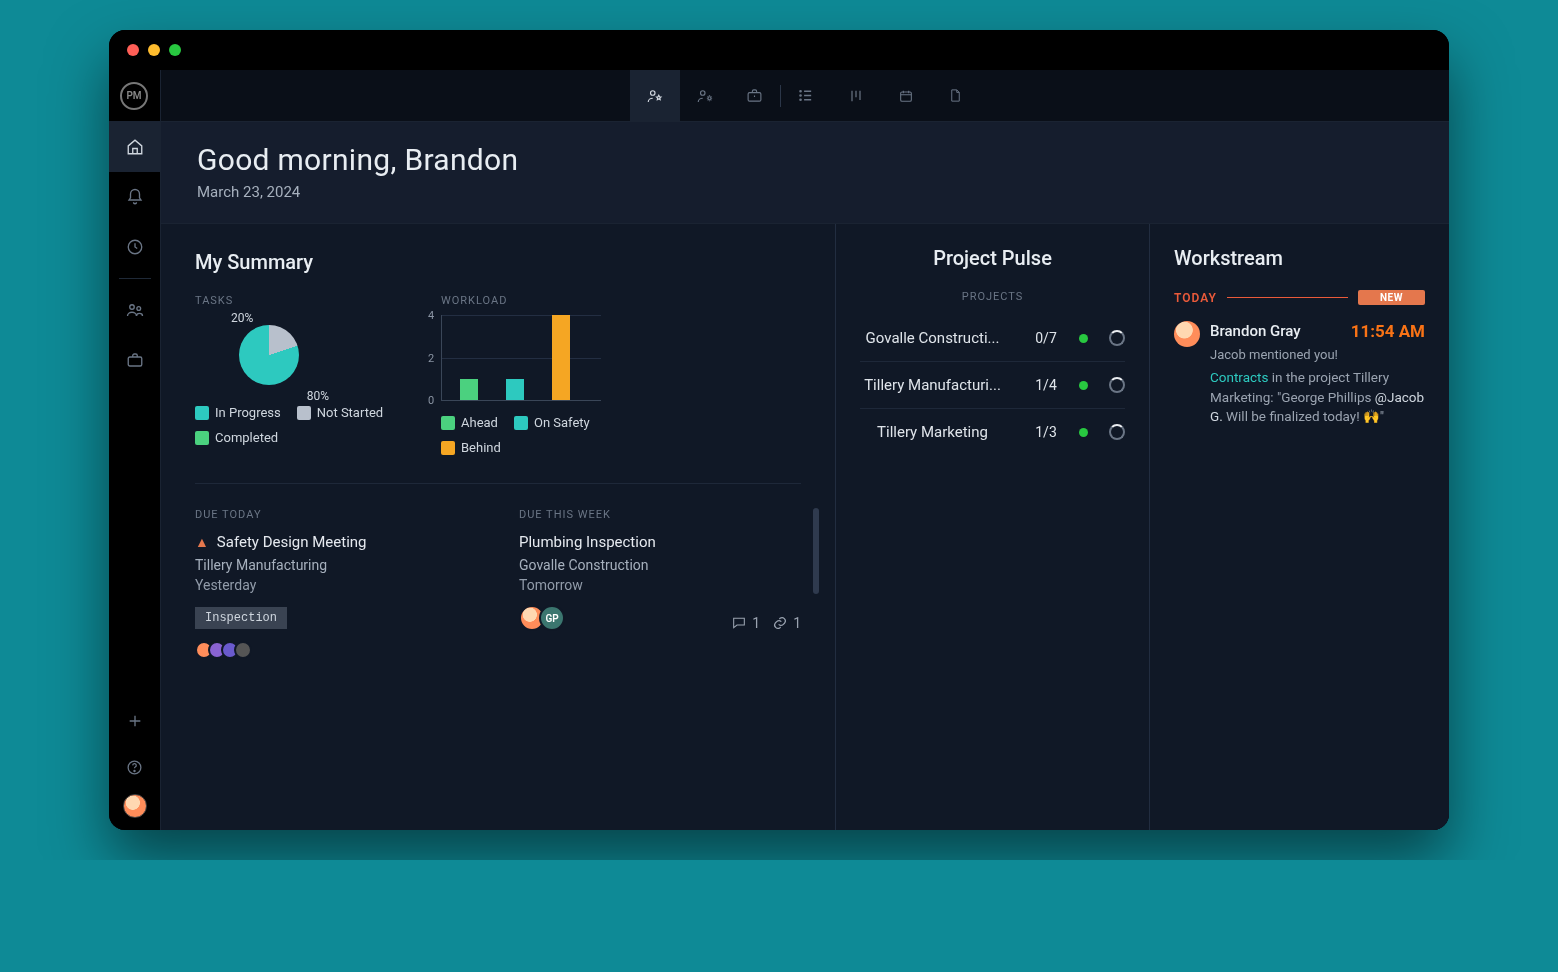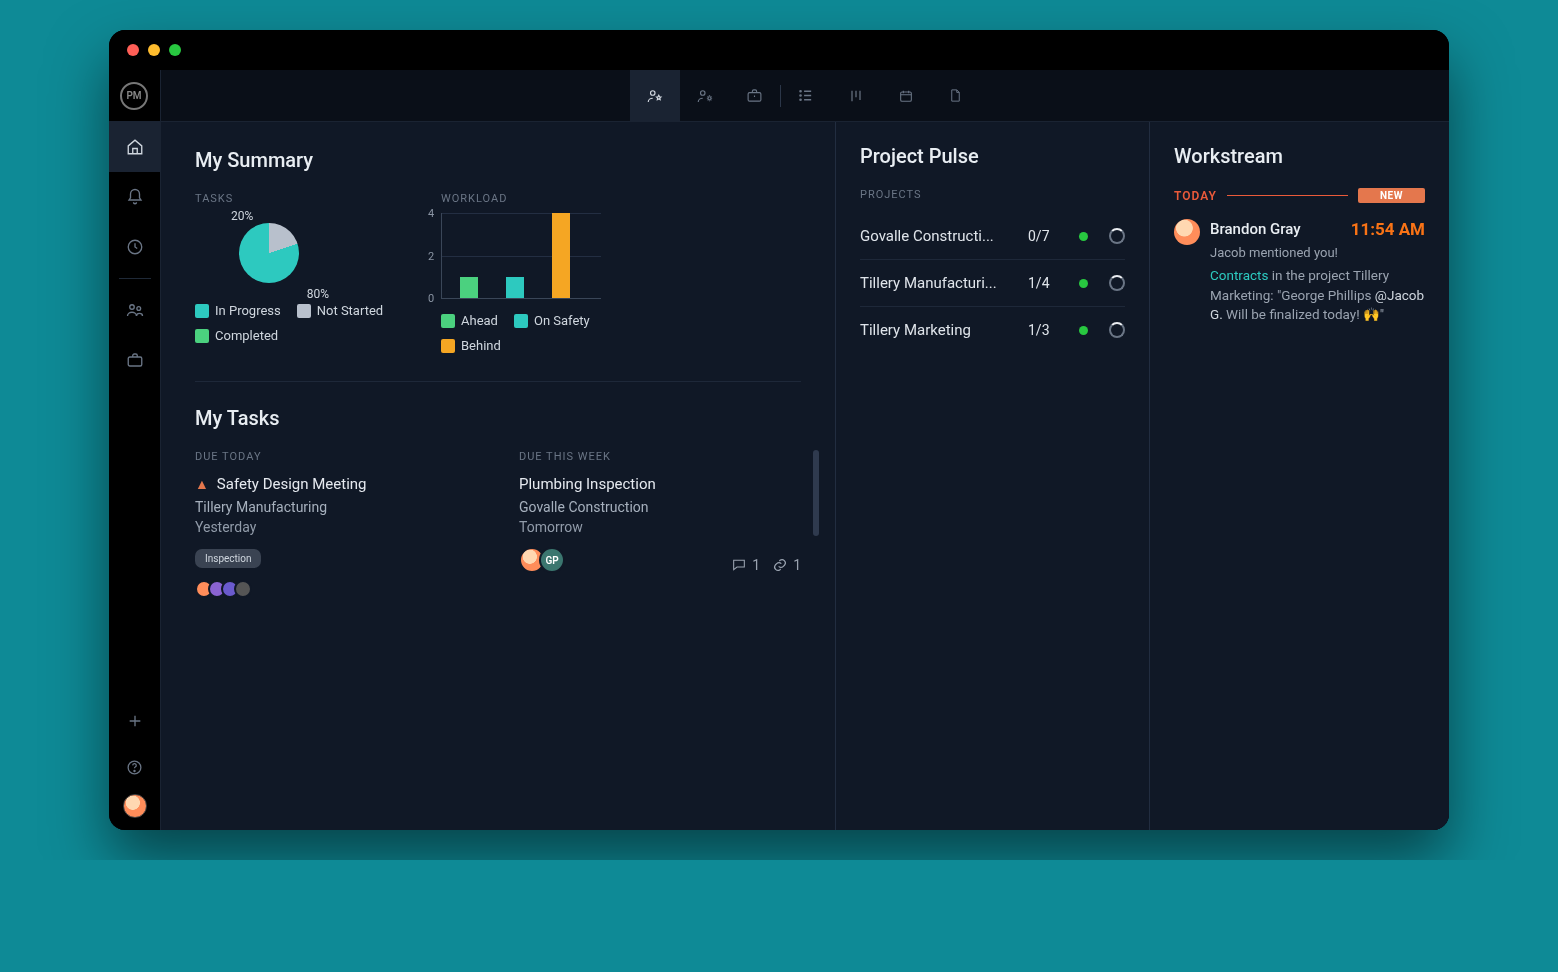--- a/index.html
+++ b/index.html
@@ -97,21 +97,21 @@
   .header {
     background:#151d2d;
     padding: 20px 0 22px 36px;
     border-bottom:1px solid #1a2332;
   }
   .header h1 { font-size: 30px; font-weight:400; color:#e8edf2; letter-spacing:.3px; }
   .header .date { font-size:15px; color:#a6b0bd; margin-top:6px; }
 
   .columns { flex:1; display:flex; min-height:0; }
   .col-left { flex: 1 1 620px; padding: 26px 34px 10px 34px; overflow:hidden; }
-  .col-mid  { width: 314px; border-left:1px solid #222d40; padding: 22px 24px; }
+  .col-mid  { width: 314px; border-left:1px solid #222d40; padding: 22px 24px; text-align: center; }
   .col-right{ width: 300px; border-left:1px solid #222d40; padding: 22px 24px; }
 
   h2.section { font-size:20px; color:#e8edf2; font-weight:500; margin-bottom:20px; }
   .subhdr { font-size:11px; letter-spacing:1px; color:#6a7585; text-transform:uppercase; margin-bottom:12px; }
 
   
   .summary-row { display:flex; gap:36px; }
   .panel { flex:0 0 auto; }
   .panel-tasks { width: 210px; }
   .panel-workload { width: 180px; }
@@ -144,22 +144,22 @@
 
   
   .tasks-row { display:flex; gap:42px; position:relative; }
   .task-col { flex:1; min-width:0; }
   .task-item .title { color:#e5e9ef; font-size:15px; display:flex; align-items:center; gap:8px; }
   .task-item .proj  { color:#a6b0bd; font-size:14px; margin-top:6px; }
   .task-item .when  { color:#919ba9; font-size:14px; margin-top:4px; }
   .warn-icon { color:#e4774d; font-size:14px; }
   .tag {
     display:inline-block; margin-top:14px;
-    background:#3a4352; color:#cfd6de; font-size:10px;
-    padding:4px 10px; border-radius:7px;
+    background:#3a4352; color:#cfd6de; font-size:12px;
+    padding:4px 10px; border-radius:0;font-family:Liberation Mono, monospace;
   }
   .avatars-mini { display:flex; margin-top:12px; }
   .mini { width:18px;height:18px;border-radius:50%; margin-left:-5px; border:2px solid #101826; }
   .mini:first-child{margin-left:0;}
 
   .task-right-meta {
     display:flex; align-items:center; gap:12px; color:#9aa3b0;
     font-size:14px; margin-top:22px; justify-content:flex-end;
   }
 
@@ -328,20 +328,24 @@
           </div>
           <div class="tab-btn">
             <svg width="15" height="17" viewBox="0 0 24 24" fill="none" stroke="currentColor" stroke-width="1.6">
                 <path d="M6 3h8l4 4v14H6z"></path>
                 <path d="M14 3v4h4"></path>
               </svg>
           </div>
         </div>
       </div>
 
+      <div class="header">
+        <h1>Good morning, Brandon</h1>
+        <div class="date">March 23, 2024</div>
+      </div>
 
       <div class="columns">
 
         <div class="col-left">
           <h2 class="section">My Summary</h2>
 
           <div class="summary-row">
 
             <div class="panel panel-tasks">
               <div class="subhdr">TASKS</div>
@@ -391,21 +395,20 @@
                     <span class="sw" style="background:#f5a623"></span>
                     <span>Behind</span>
                   </span>
               </div>
             </div>
 
           </div>
 
           <div class="hr"></div>
 
-          <h2 class="section">My Tasks</h2>
           <div class="tasks-row">
             <div class="task-col">
               <div class="subhdr">DUE TODAY</div>
               <div class="task-item">
                 <div class="title">
                   <span class="warn-icon">▲</span>
                   <span>Safety Design Meeting</span>
                 </div>
                 <div class="proj">Tillery Manufacturing</div>
                 <div class="when">Yesterday</div>

